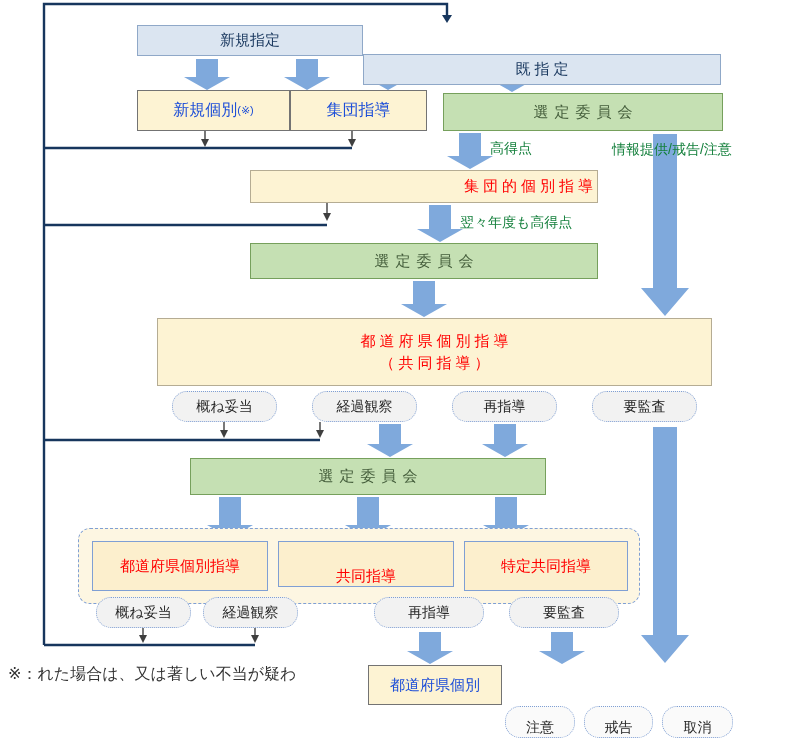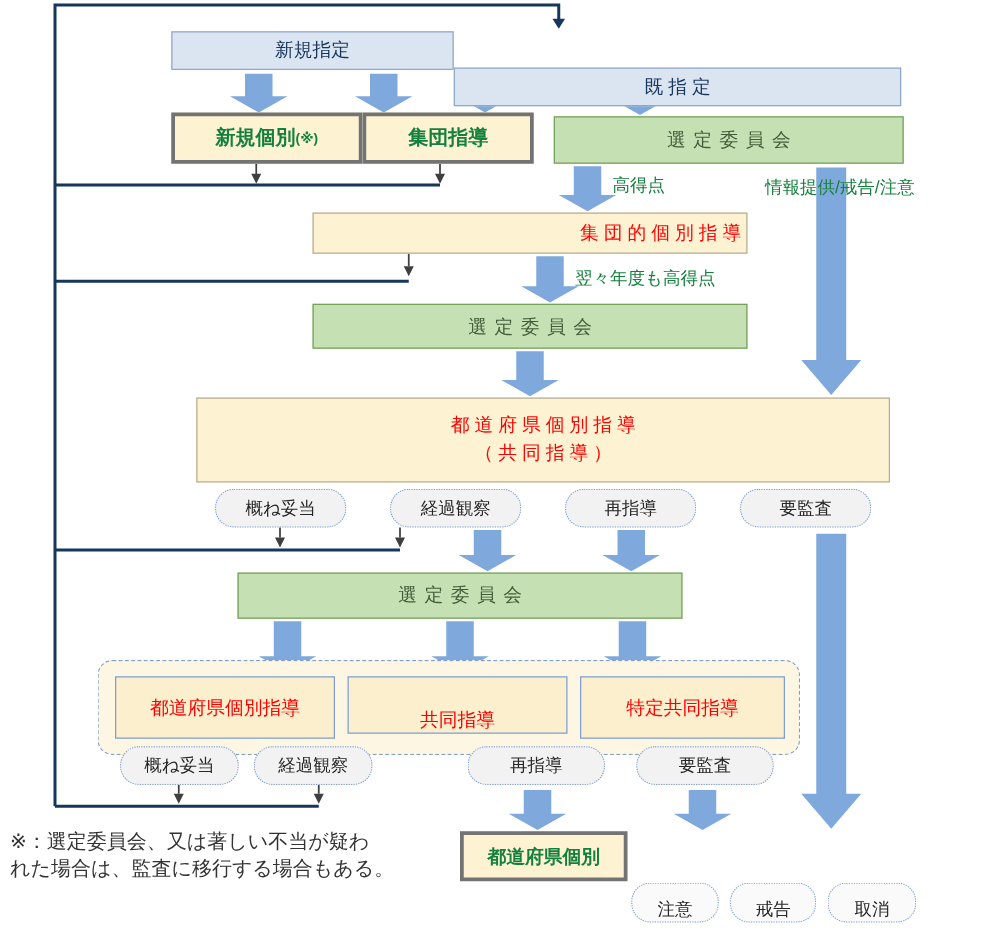--- a/index.html
+++ b/index.html
@@ -3,21 +3,21 @@
 <meta charset="utf-8">
 <style>
   html,body{margin:0;padding:0;background:#ffffff;}
   .canvas{
     position:relative;width:800px;height:743px;background:#ffffff;overflow:hidden;
     font-family:"Liberation Sans","DejaVu Sans",sans-serif;
   }
   .canvas svg.connectors{position:absolute;left:0;top:0;z-index:1;}
   .node{position:absolute;box-sizing:border-box;display:flex;align-items:center;justify-content:center;z-index:2;}
   .box-blue{background:#dbe5f1;border:1px solid #8fa8c8;color:#17365d;font-size:15px;}
-  .box-cream{background:#fdf3d3;border:3px solid #737373;color:#15803d;font-size:16px;font-weight:bold;}
+  .box-cream{background:#fdf3d3;border:1px solid #737373;color:#1d4ed8;font-size:16px;}
   .box-cream-tan{background:#fdf3d3;border:1px solid #b5ac93;color:#ff0000;font-size:15px;}
   .box-green{background:#c5e0b3;border:1px solid #76a05c;color:#435c3a;font-size:15px;letter-spacing:6px;text-indent:6px;text-align:right;}
   .box-gold{background:#fcc33c;border:1px solid #8c8c8c;color:#ff0000;font-size:16px;letter-spacing:8px;text-indent:8px;}
   .pill{
     background:#f2f2f2;border:1.5px dotted #7f9fd4;border-radius:15px;
     color:#262626;font-size:14px;z-index:3;
   }
   .pill-white{background:#fafafa;align-items:flex-end;}
   .dashed-container{
     position:absolute;box-sizing:border-box;background:#fdf6e2;
@@ -172,17 +172,16 @@
     <span>注意</span>
   </div>
   <div class="node pill pill-white" style="left:584px;top:706px;width:69px;height:32px;">
     <span>戒告</span>
   </div>
   <div class="node pill pill-white" style="left:662px;top:706px;width:71px;height:32px;">
     <span>取消</span>
   </div>
 
   <div class="footnote">
-    <div>※：選定委員会、又は著しい不当が疑わ</div>
-    <div>れた場合は、監査に移行する場合もある。</div>
+    <div>※：れた場合は、又は著しい不当が疑わ</div>
   </div>
 
 </div>
 
 </body></html>

